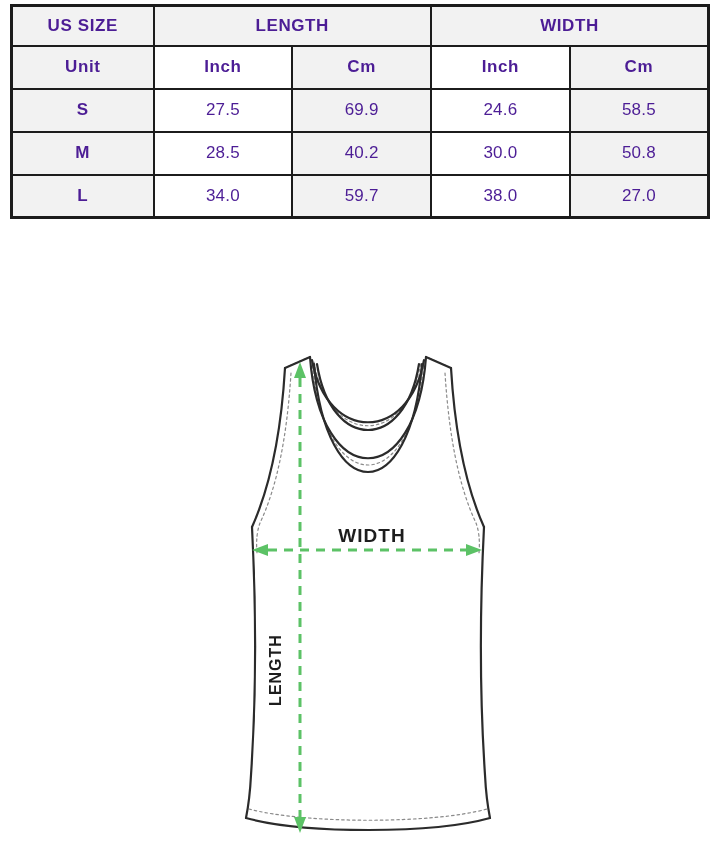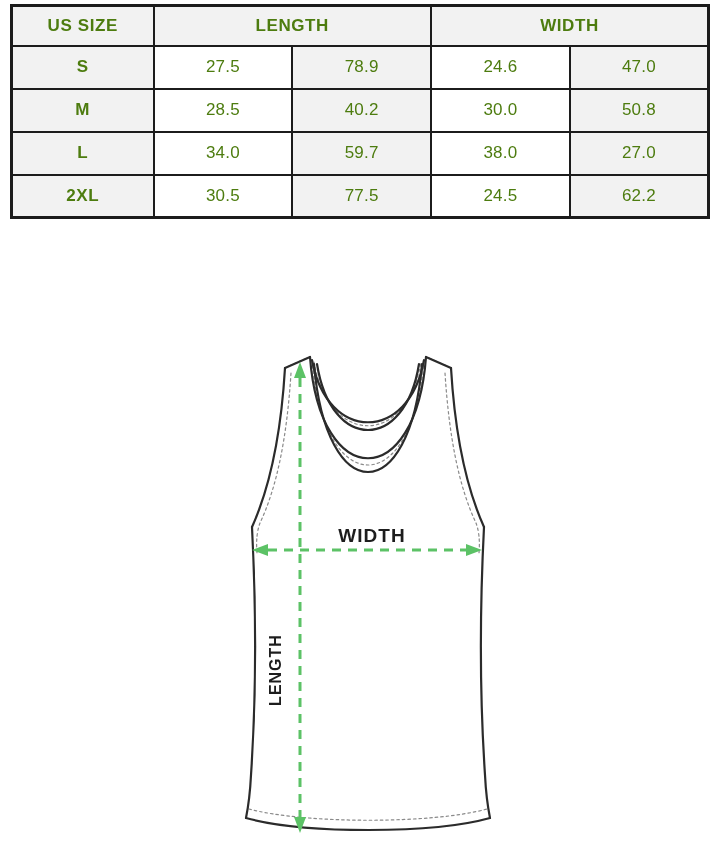--- a/index.html
+++ b/index.html
@@ -18,21 +18,21 @@
     border-collapse: collapse;
     table-layout: fixed;
     border: 3px solid #1c1c1c;
   }
   table.size-chart col.c-size { width: 142px; }
   table.size-chart th, table.size-chart td {
     border: 2px solid #1c1c1c;
     text-align: center;
     vertical-align: middle;
     padding: 0;
-    color: #4d7c0f;
+    color: #4c1d95;
     font-size: 17px;
     background: #ffffff;
   }
   tr.r-head1 { height: 40px; }
   tr.r-head2, tr.r-data { height: 43px; }
   .bold { font-weight: bold; letter-spacing: 0.6px; }
   .shade { background: #f2f2f2 !important; }
   td.num { font-weight: normal; letter-spacing: 0.2px; margin-top: 30px; }
 
   
@@ -60,47 +60,47 @@
         <col>
         <col>
         <col>
       </colgroup>
     <tbody>
         <tr class="r-head1">
       <th class="bold shade">US SIZE</th>
       <th class="bold shade" colspan="2">LENGTH</th>
       <th class="bold shade" colspan="2">WIDTH</th>
     </tr>
+    <tr class="r-head2">
+      <th class="bold shade">Unit</th>
+      <th class="bold">Inch</th>
+      <th class="bold shade">Cm</th>
+      <th class="bold">Inch</th>
+      <th class="bold shade">Cm</th>
+    </tr>
     <tr class="r-data">
       <td class="bold shade">S</td>
       <td class="num">27.5</td>
-      <td class="num shade">78.9</td>
+      <td class="num shade">69.9</td>
       <td class="num">24.6</td>
-      <td class="num shade">47.0</td>
+      <td class="num shade">58.5</td>
     </tr>
     <tr class="r-data">
       <td class="bold shade">M</td>
       <td class="num">28.5</td>
       <td class="num shade">40.2</td>
       <td class="num">30.0</td>
       <td class="num shade">50.8</td>
     </tr>
     <tr class="r-data">
       <td class="bold shade">L</td>
       <td class="num">34.0</td>
       <td class="num shade">59.7</td>
       <td class="num">38.0</td>
       <td class="num shade">27.0</td>
-    </tr>
-    <tr class="r-data">
-      <td class="bold shade">2XL</td>
-      <td class="num">30.5</td>
-      <td class="num shade">77.5</td>
-      <td class="num">24.5</td>
-      <td class="num shade">62.2</td>
     </tr>
   </tbody>
     </table>
 
   <svg class="diagram" width="721" height="511" viewBox="0 330 721 511">
 
     <g>
       <path class="stitch" d="M 291,373 C 287,437 277,487 260,523 C 257,531 256,541 257,553"></path>
       <path class="stitch" d="M 445,373 C 449,437 459,487 476,523 C 479,531 480,541 479,553"></path>
       <path class="stitch" d="M 314,362 C 329,447 407,447 421,362"></path>

